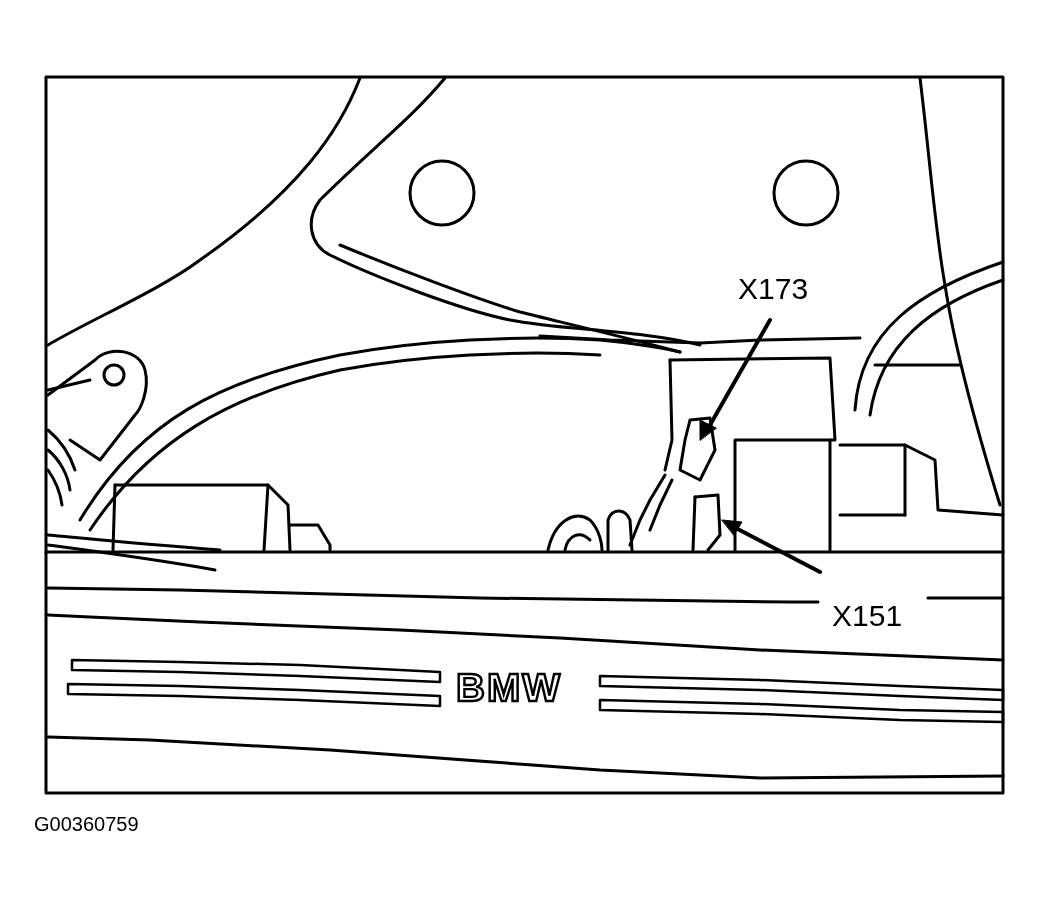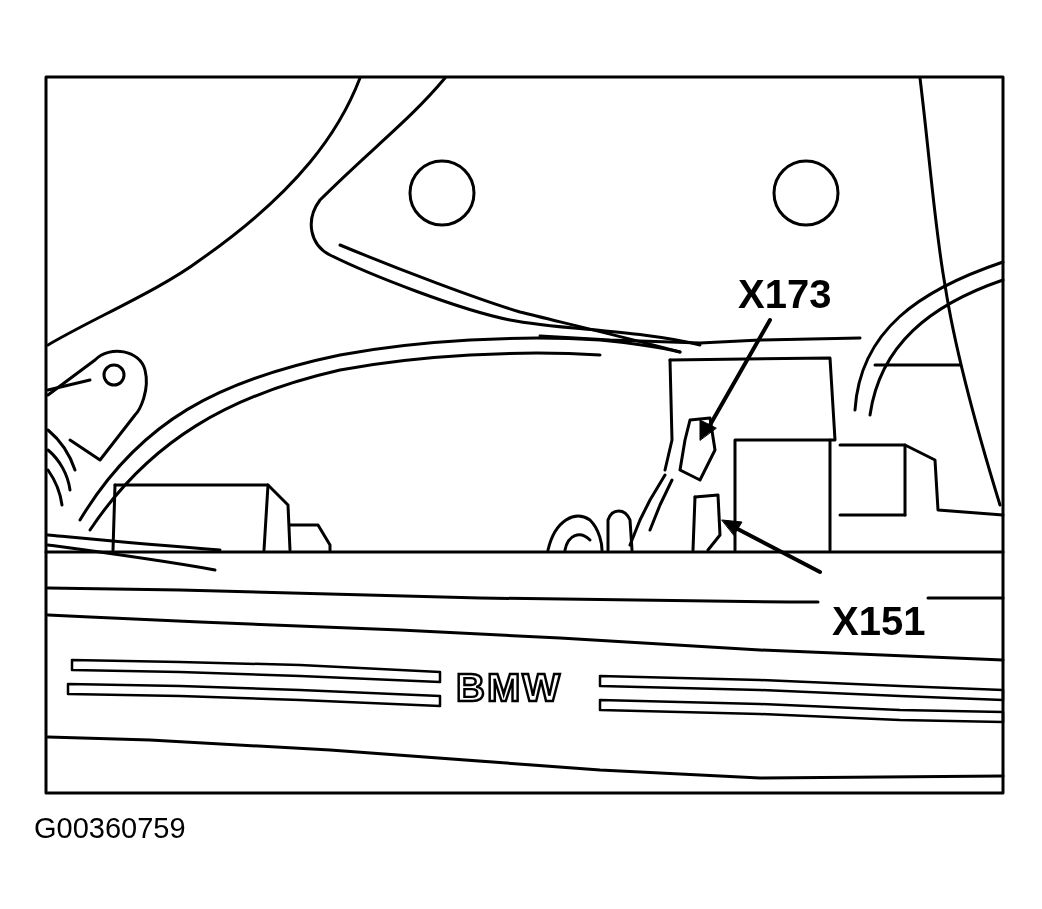--- a/index.html
+++ b/index.html
@@ -1,24 +1,24 @@
 <!DOCTYPE html>
 <html><head>
 <meta charset="utf-8">
 <style>
   html, body { margin: 0; padding: 0; background: #ffffff; }
   body { width: 1042px; height: 909px; position: relative; overflow: hidden; font-family: "Liberation Sans", sans-serif; }
   .frame { position: absolute; left: 0; top: 0; width: 1042px; height: 909px; }
   .callout {
-    position: absolute; font-family: "Liberation Sans", sans-serif; font-weight: bold;
-    font-size: 40px; color: #000; letter-spacing: 0px; line-height: 1; white-space: nowrap;
+    position: absolute; font-family: "Liberation Sans", sans-serif; font-weight: normal;
+    font-size: 30px; color: #000; letter-spacing: 0px; line-height: 1; white-space: nowrap;
   }
   .caption {
     position: absolute; left: 34px; top: 814px; font-family: "Liberation Sans", sans-serif;
-    font-size: 29px; color: #000; line-height: 1; white-space: nowrap;
+    font-size: 20px; color: #000; line-height: 1; white-space: nowrap;
   }
   .emblem {
     position: absolute; left: 456px; top: 668px; font-family: "Liberation Sans", sans-serif;
     font-weight: bold; font-size: 40px; color: #fff; line-height: 1;
     -webkit-text-stroke: 2.5px #000; letter-spacing: 2px; white-space: nowrap;
     transform: scaleY(0.95);
   }
 </style>
 </head>
 <body>

